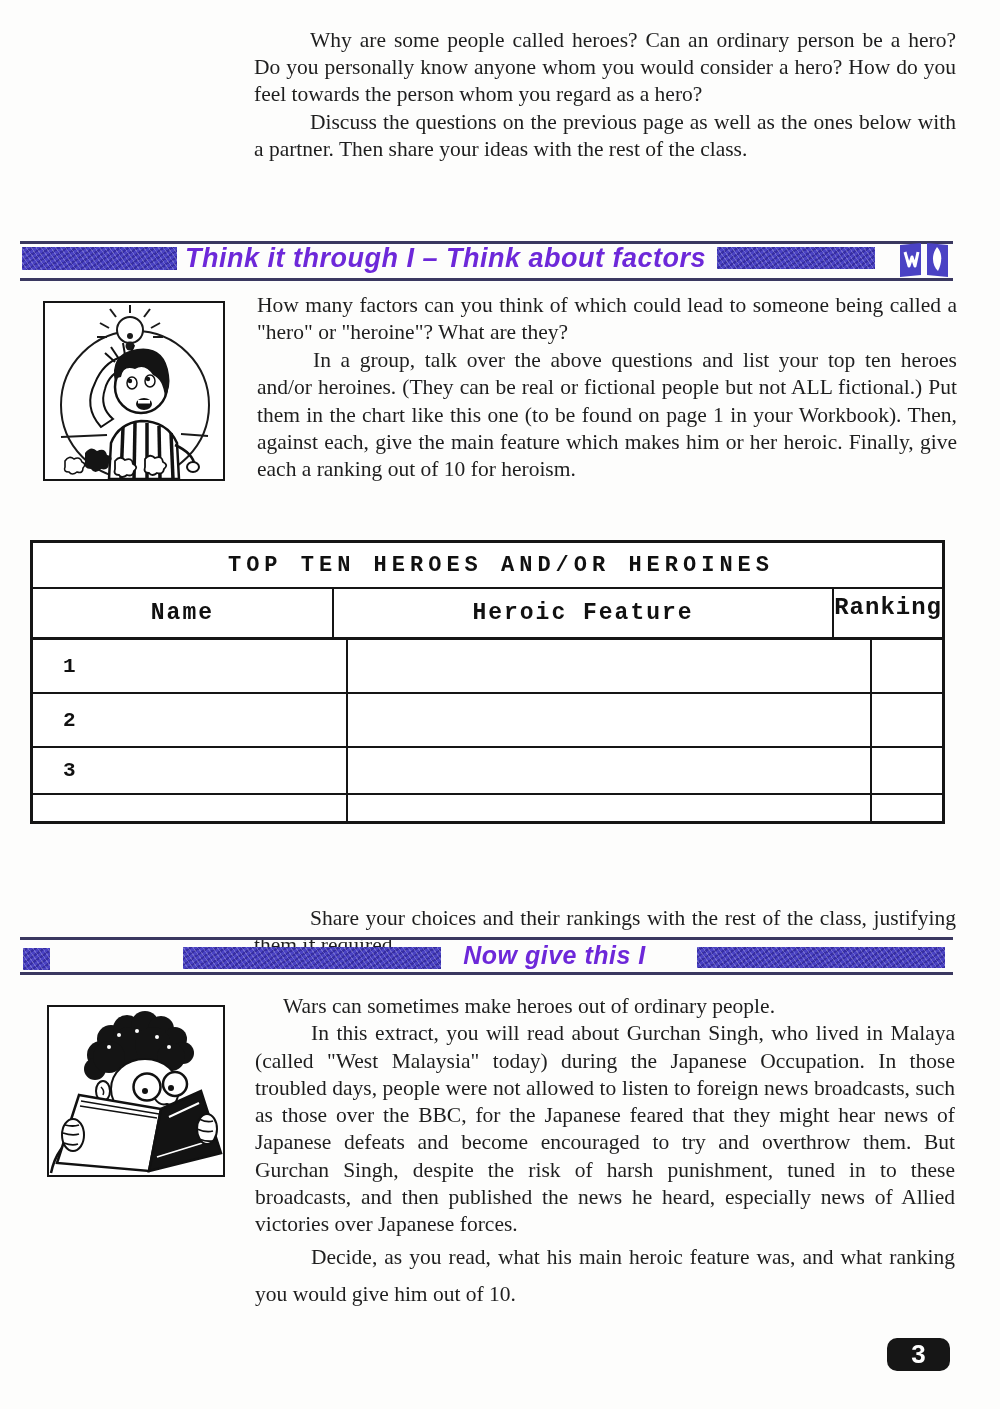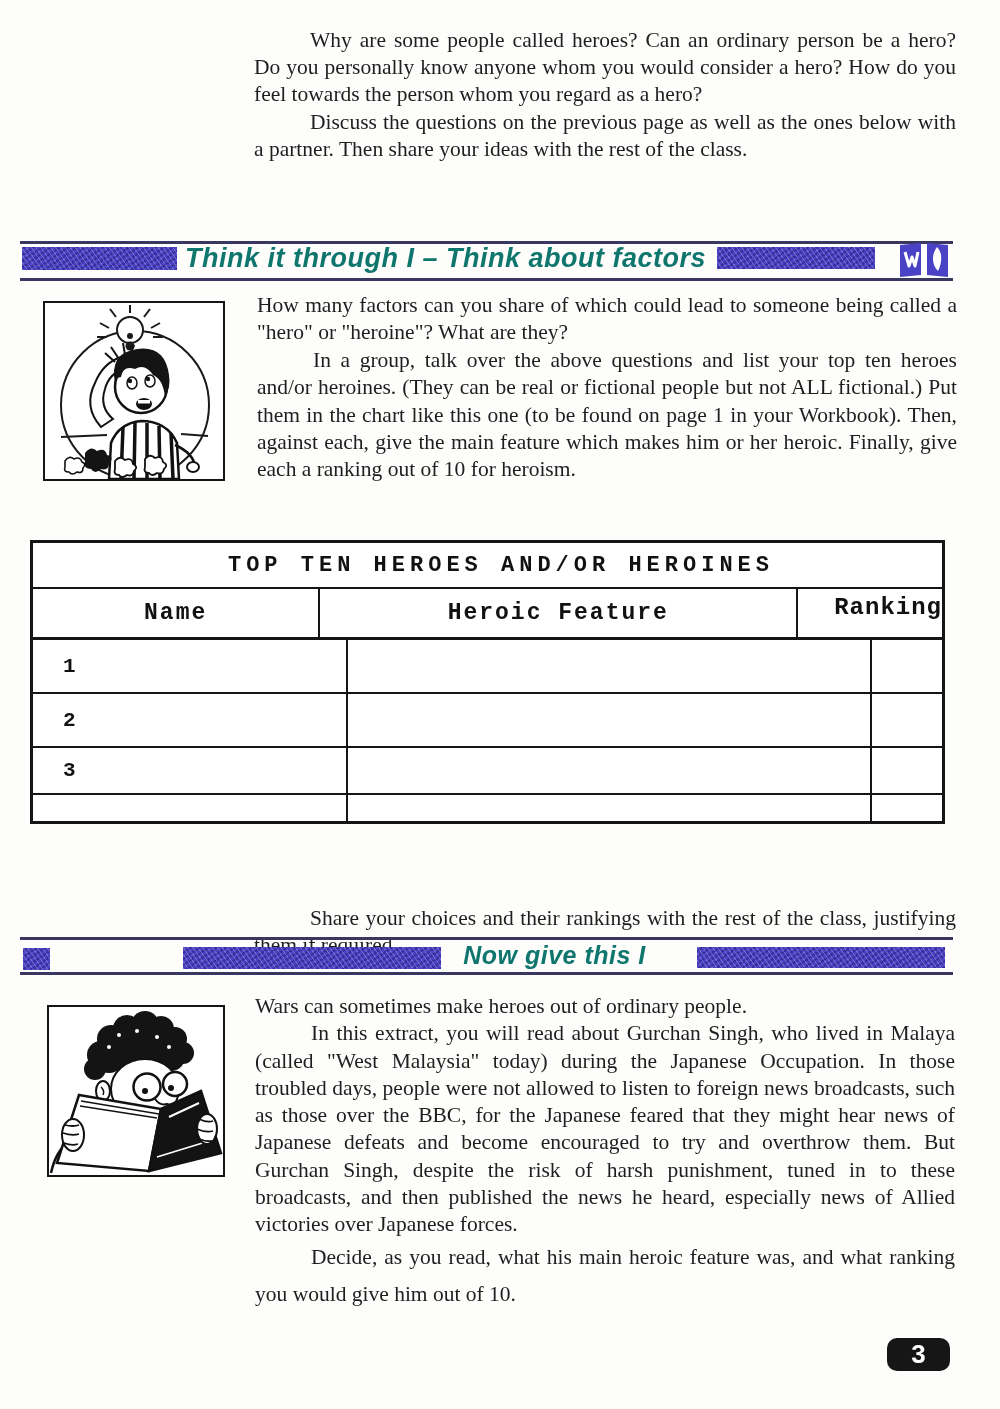--- a/index.html
+++ b/index.html
@@ -18,21 +18,21 @@
   
   .rule{position:absolute;height:3px;background:#3a3860;box-shadow:0 -4px 0 -2px rgba(58,56,96,.5);}
   .blue-fill{
     background-color:#4a42c2;
     background-image:
       repeating-linear-gradient(55deg, rgba(255,255,255,.22) 0 1px, transparent 1px 4px),
       repeating-linear-gradient(-35deg, rgba(22,12,112,.38) 0 2px, transparent 2px 5px);
   }
   .banner-title{
     position:absolute;font-family:"Liberation Sans","DejaVu Sans",sans-serif;
-    font-weight:bold;font-style:italic;color:#0f766e;letter-spacing:.5px;
+    font-weight:bold;font-style:italic;color:#6d28d9;letter-spacing:.5px;
     text-align:center;white-space:nowrap;
   }
   .reading-label{
     position:absolute;font-family:"Liberation Mono","DejaVu Sans Mono",monospace;
     font-weight:700;font-size:23px;color:#3d36b9;letter-spacing:3px;white-space:nowrap;
   }
 
   
   .illus-box{position:absolute;border:2.5px solid #151515;background:#fff;}
   .illus-box svg{display:block;width:100%;height:100%;}
@@ -48,21 +48,21 @@
   .thead{height:51px;border-bottom:3.5px solid #151515;}
   .r-tall{height:54px;}
   .r-mid{height:47px;}
   .r-short{height:26px;}
   .c1,.c2,.c3{box-sizing:border-box;display:flex;align-items:center;
     font-family:Liberation Mono, monospace;font-weight:700;color:#111;}
   .c1{width:315px;border-right:2px solid #151515;}
   .c2{width:524px;border-right:2px solid #151515;}
   .c3{flex:1;}
   .thead .c1,.thead .c2{justify-content:center;font-size:23px;letter-spacing:2px;}
-  .thead .c3{justify-content:center;align-items:flex-start;padding-top:5px;font-size:24px;letter-spacing:1px;padding-left:36px;}
+  .thead .c3{justify-content:center;align-items:flex-start;padding-top:5px;font-size:24px;letter-spacing:1px;}
   .rownum{padding-left:30px;font-size:21px;}
 
   
   .badge{
     position:absolute;left:887px;top:1338px;width:63px;height:33px;background:#161616;border-radius:10px;
     color:#fff;display:flex;align-items:center;justify-content:center;
     font-family:"Liberation Sans","DejaVu Sans",sans-serif;font-weight:700;font-size:26px;
   }
 </style>
 </head>
@@ -132,21 +132,21 @@
       <path d="M130,142 Q148,150 150,163" fill="none" stroke="#111" stroke-width="2.5"></path>
       <ellipse cx="148" cy="164" rx="6" ry="5" fill="#fff" stroke="#111" stroke-width="2"></ellipse>
       <path d="M40,150 q6,-8 12,-2 q8,-4 10,4 q8,2 2,8 q0,8 -8,6 q-6,6 -10,0 q-8,0 -6,-8 Z" fill="#141414"></path>
       <path d="M70,158 q5,-6 10,-1 q7,-3 8,4 q6,3 1,7 q-1,6 -7,4 q-5,4 -8,0 q-6,0 -4,-6 Z" fill="#fff" stroke="#111" stroke-width="1.8"></path>
       <path d="M100,156 q5,-6 10,-1 q7,-3 8,4 q6,3 1,7 q-1,6 -7,4 q-5,4 -8,0 q-6,0 -4,-6 Z" fill="#fff" stroke="#111" stroke-width="1.8"></path>
       <path d="M20,158 q4,-6 9,-2 q6,-3 8,3 q5,2 1,6 q0,6 -6,4 q-5,4 -8,0 q-6,0 -4,-5 Z" fill="#fff" stroke="#111" stroke-width="1.6"></path>
     </svg>
   </div>
 
   <div class="abs" style="left:257px;top:292px;width:700px;">
-    <p class="body-text" style="line-height:27.4px;">How many factors can you share of which could lead to someone being called a "hero" or "heroine"? What are they?</p>
+    <p class="body-text" style="line-height:27.4px;">How many factors can you think of which could lead to someone being called a "hero" or "heroine"? What are they?</p>
     <p class="body-text indent" style="line-height:27.4px;">In a group, talk over the above questions and list your top ten heroes and/or heroines. (They can be real or fictional people but not ALL fictional.) Put them in the chart like this one (to be found on page 1 in your Workbook). Then, against each, give the main feature which makes him or her heroic. Finally, give each a ranking out of 10 for heroism.</p>
   </div>
 
   <div class="tbl">
     <div class="tbl-title">TOP TEN HEROES AND/OR HEROINES</div>
     <div class="trow thead">
       <div class="c1">Name</div>
       <div class="c2">Heroic Feature</div>
       <div class="c3">Ranking</div>
     </div>
@@ -223,20 +223,20 @@
       <path d="M120,110 L150,96" stroke="#fff" stroke-width="2" fill="none"></path>
       <path d="M108,150 L160,134" stroke="#fff" stroke-width="1.5" fill="none"></path>
       <ellipse cx="24" cy="128" rx="11" ry="16" fill="#fff" stroke="#111" stroke-width="2"></ellipse>
       <path d="M16,118 q8,2 14,0 M14,126 q9,3 16,1 M15,136 q8,3 14,1" fill="none" stroke="#111" stroke-width="1.8"></path>
       <ellipse cx="158" cy="122" rx="10" ry="15" fill="#fff" stroke="#111" stroke-width="2"></ellipse>
       <path d="M150,112 q8,4 14,2 M148,122 q9,4 16,2 M150,132 q8,3 14,2" fill="none" stroke="#111" stroke-width="1.8"></path>
     </svg>
   </div>
 
   <div class="abs" style="left:255px;top:993px;width:700px;">
-    <p class="body-text" style="line-height:27.3px;">Wars can sometimes make heroes out of ordinary people.</p>
+    <p class="body-text" style="line-height:27.3px;margin-left:28px;">Wars can sometimes make heroes out of ordinary people.</p>
     <p class="body-text indent" style="line-height:27.3px;">In this extract, you will read about Gurchan Singh, who lived in Malaya (called "West Malaysia" today) during the Japanese Occupation. In those troubled days, people were not allowed to listen to foreign news broadcasts, such as those over the BBC, for the Japanese feared that they might hear news of Japanese defeats and become encouraged to try and overthrow them. But Gurchan Singh, despite the risk of harsh punishment, tuned in to these broadcasts, and then published the news he heard, especially news of Allied victories over Japanese forces.</p>
     <p class="body-text indent" style="line-height:37px;">Decide, as you read, what his main heroic feature was, and what ranking you would give him out of 10.</p>
   </div>
 
   <div class="badge">3</div>
 
 </div>
 
 </body></html>

